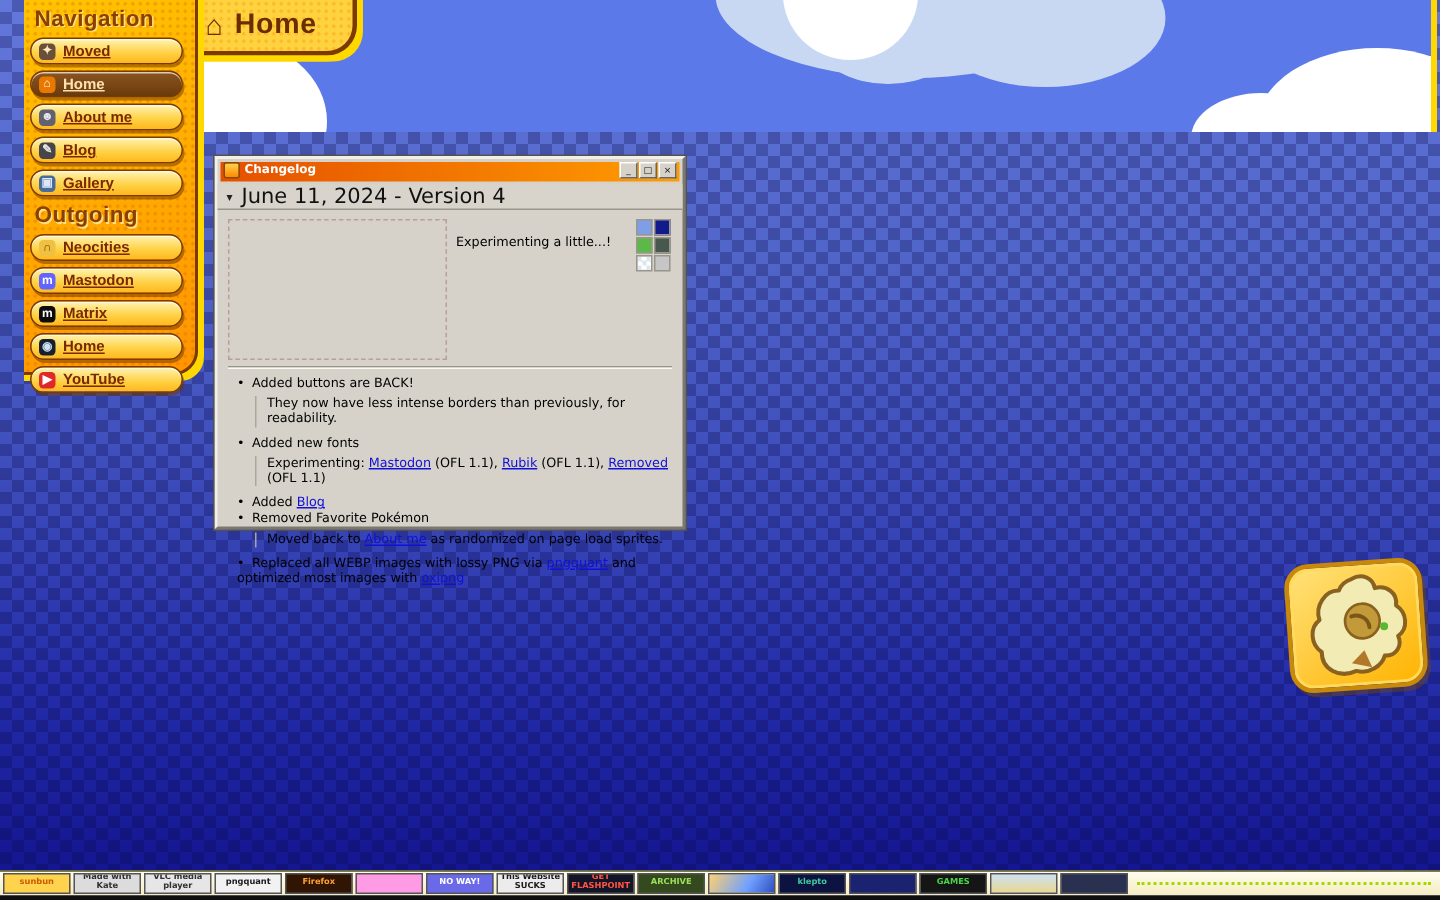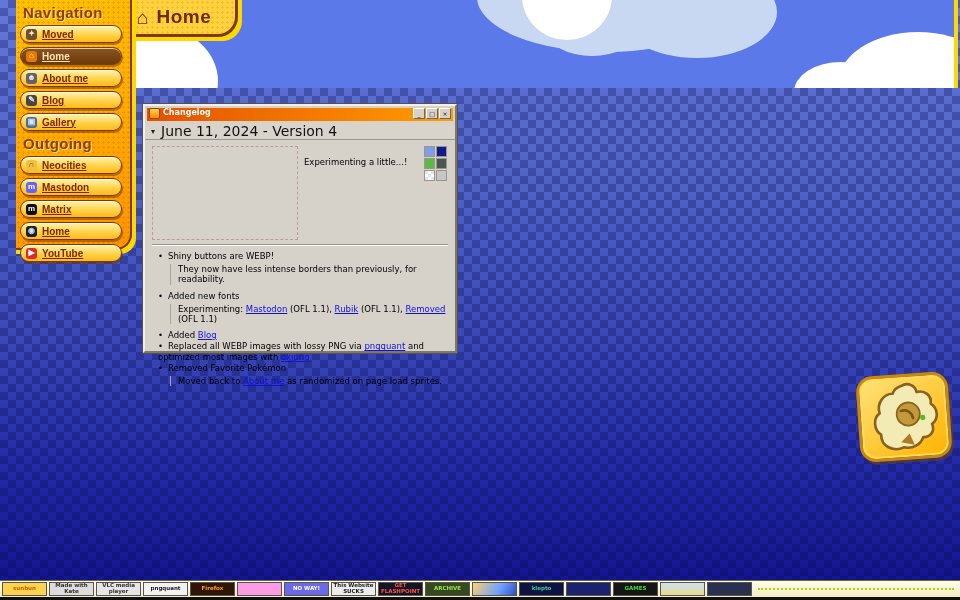--- a/index.html
+++ b/index.html
@@ -197,36 +197,36 @@
               <div class="sw" style="background: rgb(92, 184, 73);"></div>
               <div class="sw" style="background: rgb(73, 88, 78);"></div>
               <div class="sw checker"></div>
               <div class="sw" style="background: rgb(198, 198, 198);"></div>
             </div>
         </div>
       </div>
       <hr>
       <ul class="clog" id="changelog-list">
           <li>
-            <div class="line"><span>Shiny buttons are WEBP!</span></div>
+            <div class="line"><span>Added buttons are BACK!</span></div>
             <div class="quote"><span>They now have less intense borders than previously, for readability.</span></div>
           </li>
           <li>
             <div class="line"><span>Added new fonts</span></div>
             <div class="quote"><span>Experimenting: </span><a>Mastodon</a><span> (OFL 1.1), </span><a>Rubik</a><span> (OFL 1.1), </span><a>Removed</a><span> (OFL 1.1)</span></div>
           </li>
           <li>
             <div class="line"><span>Added </span><a>Blog</a></div>
           </li>
           <li>
-            <div class="line"><span>Replaced all WEBP images with lossy PNG via </span><a>pngquant</a><span> and optimized most images with </span><a>oxipng</a></div>
-          </li>
-          <li>
             <div class="line"><span>Removed Favorite Pokémon</span></div>
             <div class="quote"><span>Moved back to </span><a>About me</a><span> as randomized on page load sprites.</span></div>
+          </li>
+          <li>
+            <div class="line"><span>Replaced all WEBP images with lossy PNG via </span><a>pngquant</a><span> and optimized most images with </span><a>oxipng</a></div>
           </li>
         </ul>
     </div>
   </section>
 
   <div class="logo">
     <svg viewBox="0 0 90 90">
       <path d="M44 10 C52 6 60 10 61 18 C70 16 78 23 76 32 C84 38 84 50 76 55 C79 63 73 70 65 69 C62 77 52 82 43 79 C30 84 17 76 18 63 C10 57 10 44 18 39 C15 28 24 17 34 18 C36 13 40 11 44 10 Z" fill="#f2ecb4" stroke="#8a6220" stroke-width="3" stroke-linejoin="round"></path>
       <circle cx="50" cy="42" r="13" fill="#c29a3a" stroke="#8a6220" stroke-width="2"></circle>
       <path d="M42 38 a10 10 0 0 1 13 9" fill="none" stroke="#7c5618" stroke-width="3" stroke-linecap="round"></path>

